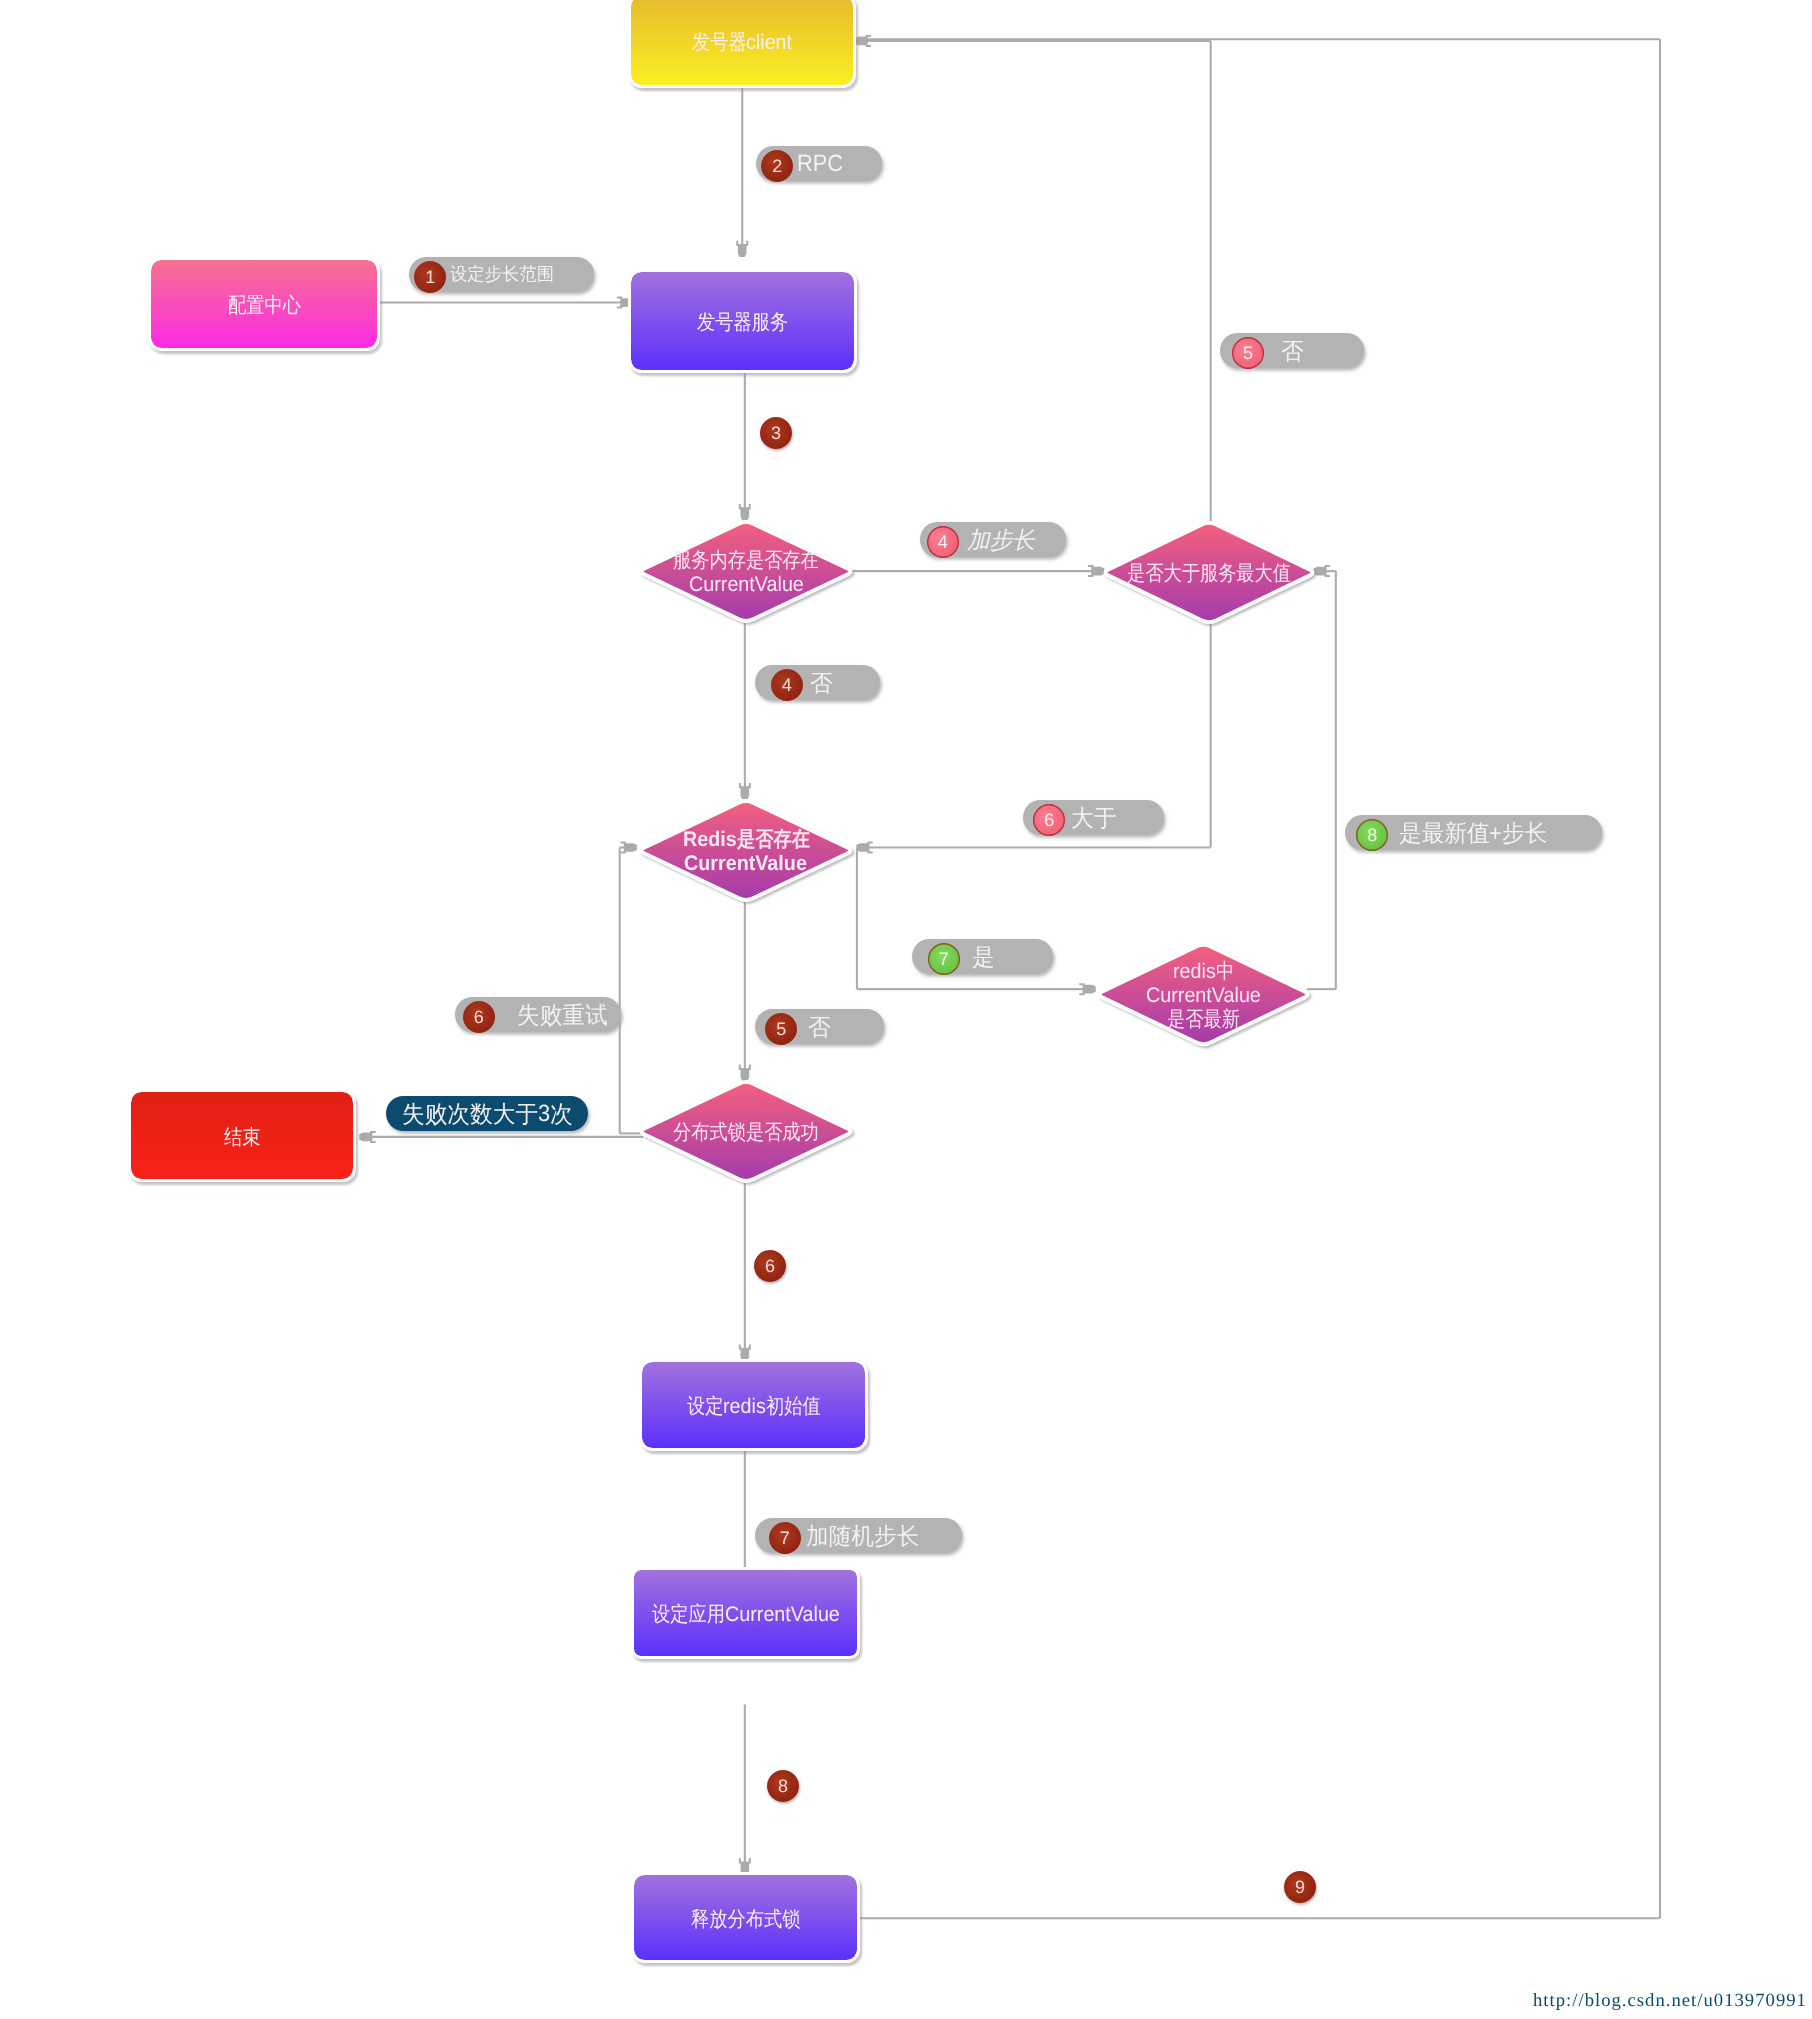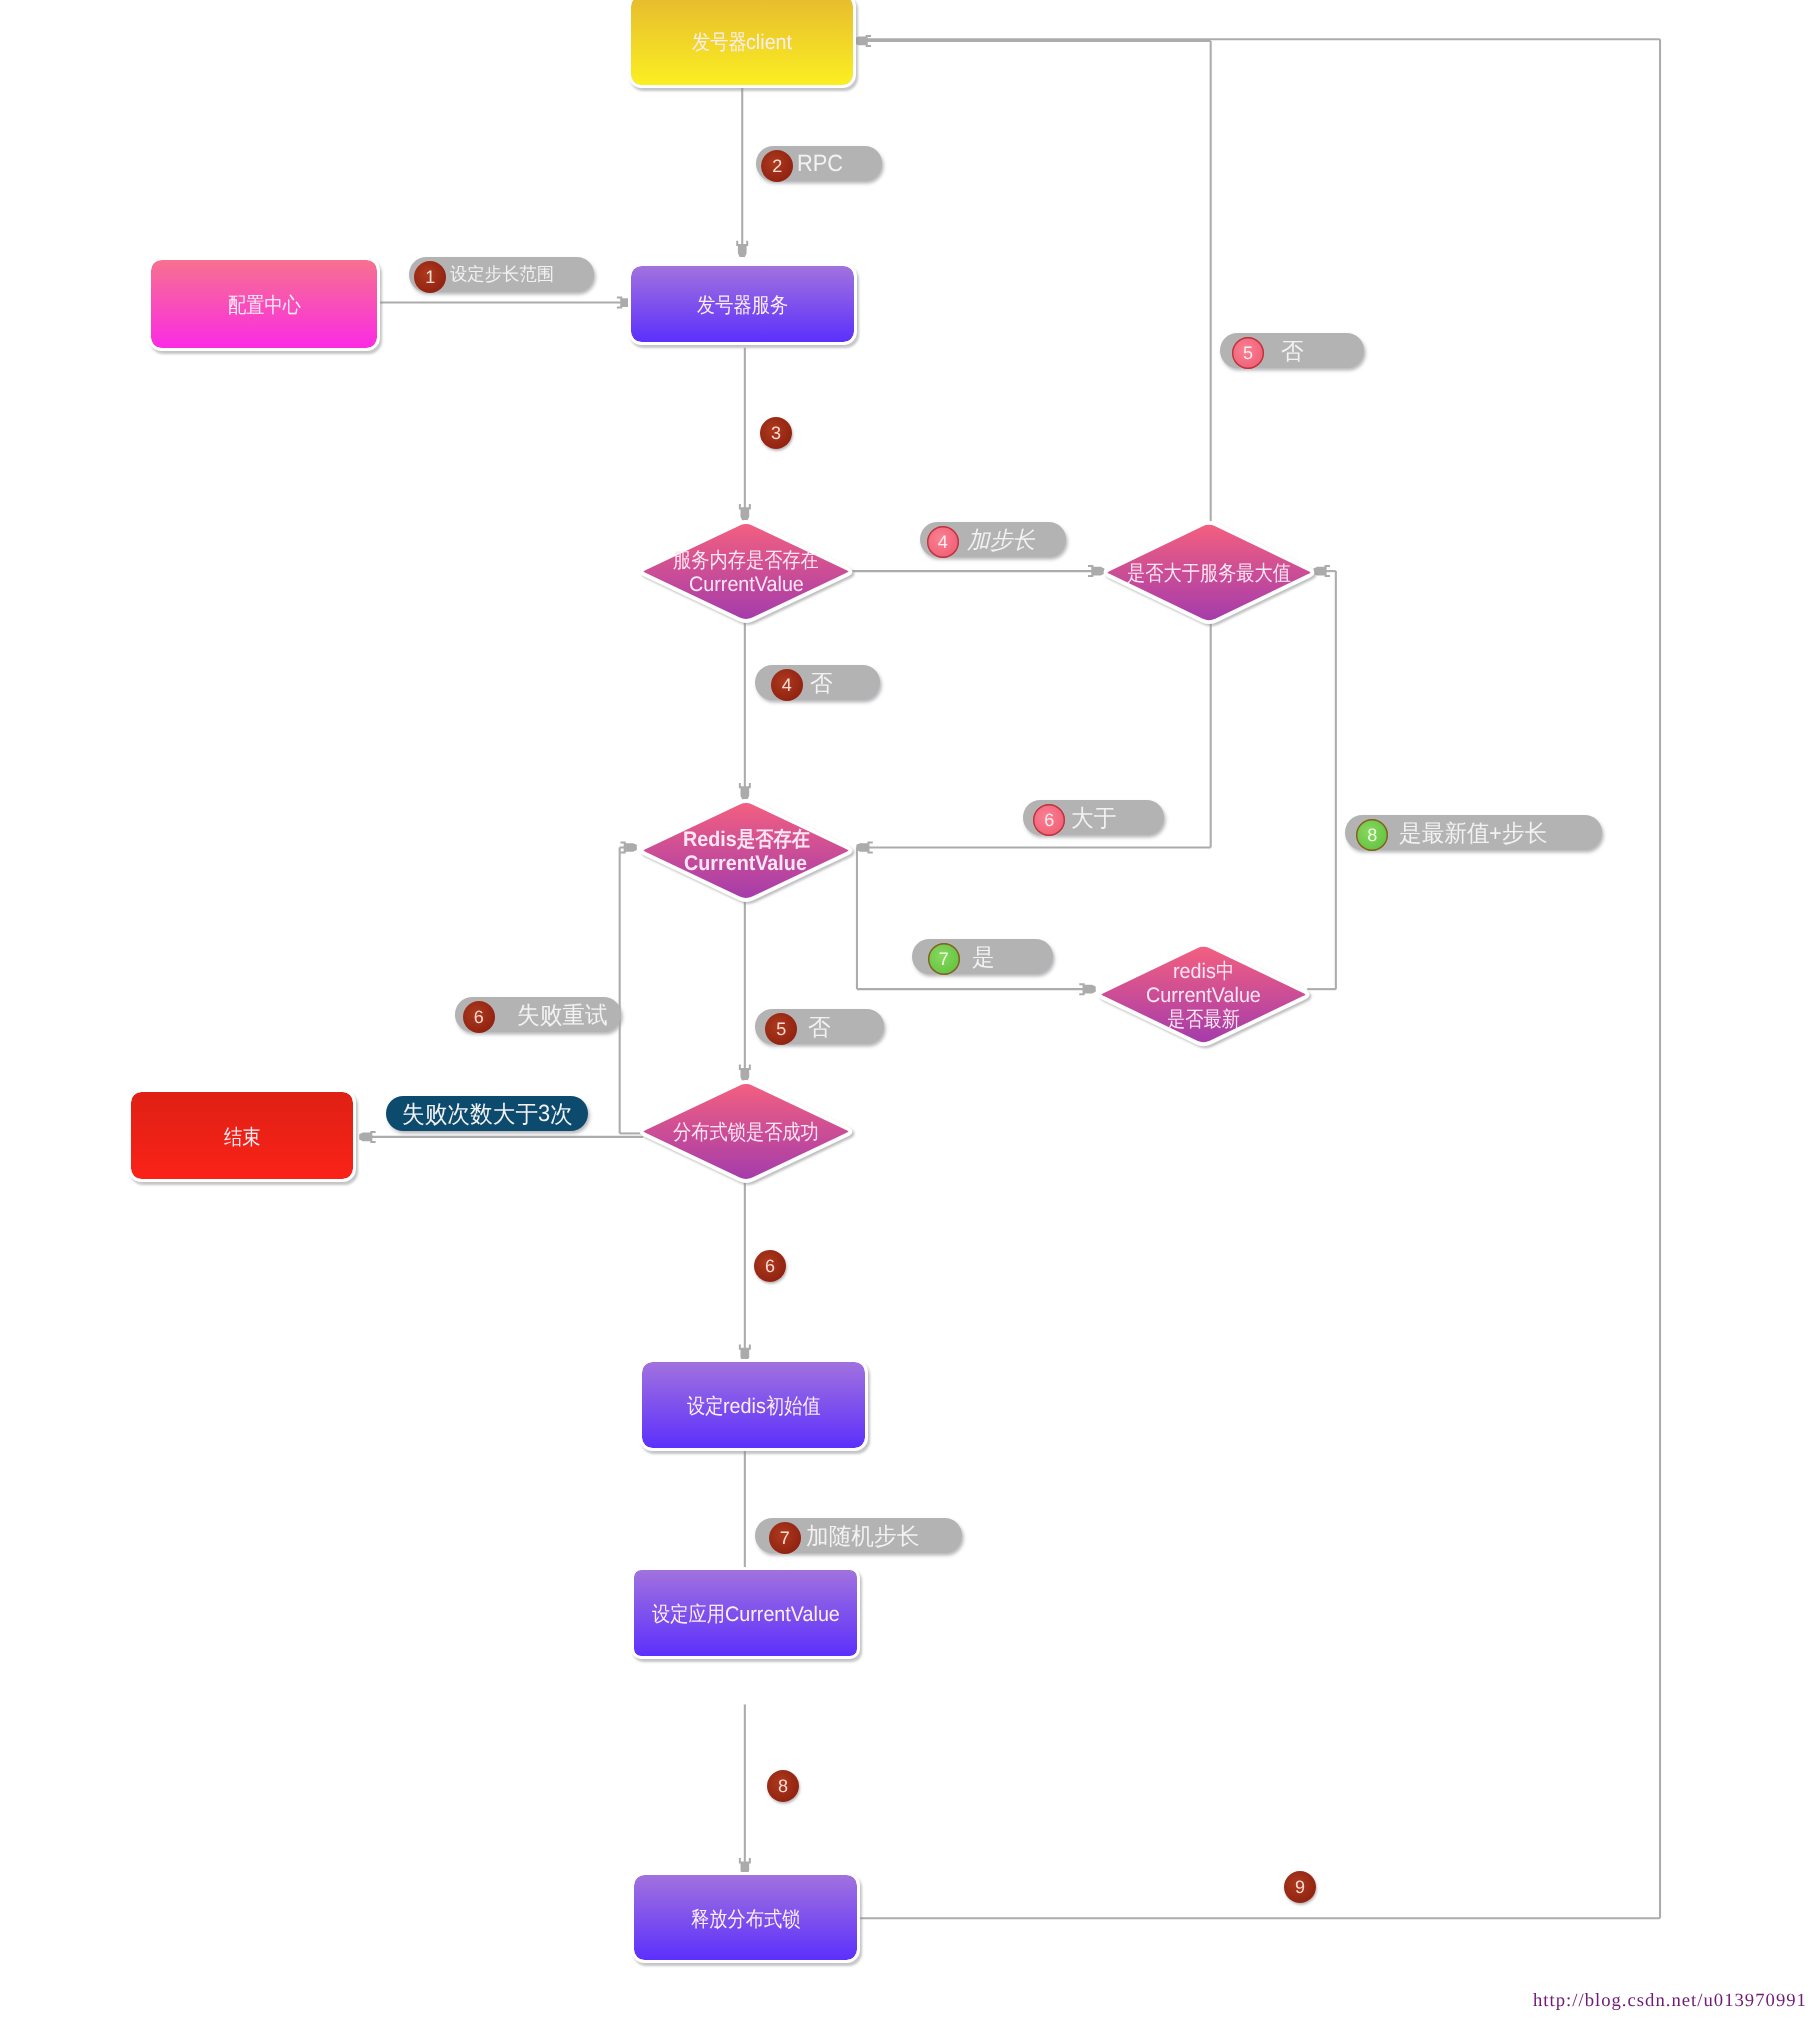--- a/index.html
+++ b/index.html
@@ -48,21 +48,21 @@
        font-size:18px;color:#fbdcd5;line-height:1;
        background:radial-gradient(circle at 42% 40%,#ad3a1e,#8f2110 78%);
        box-shadow:0.9px 1.7px 2.6px rgba(150,150,155,.7);}
 
   .plainlab{position:absolute;display:flex;align-items:center;height:35px;
        background:#0c4a6e;border-radius:17.4px;padding:0 17.4px;
        box-shadow:1.7px 2.6px 3.5px rgba(165,165,170,.8);
        color:#f2f2f2;font-size:23.5px;white-space:nowrap;}
 
   .wm{position:absolute;font-family:"Liberation Serif","DejaVu Serif",serif;
-      font-size:18.7px;color:#701a75;letter-spacing:1px;white-space:nowrap;}
+      font-size:18.7px;color:#0c4a6e;letter-spacing:1px;white-space:nowrap;}
 </style>
 </head>
 <body>
 
 <div id="stage">
   <svg class="edges" width="1813" height="2020" viewBox="0 0 2086 2324">
       <defs>
         <linearGradient id="g_memcheck" x1="0" y1="0" x2="0" y2="1">
           <stop offset="0" stop-color="#F4607F"></stop>
           <stop offset="1" stop-color="#A33BAC"></stop>
@@ -129,21 +129,21 @@
       <div class="node rectnode" style="left: 631px; top: -4.3px; width: 222px; height: 89px; background: linear-gradient(rgb(230, 187, 46), rgb(251, 239, 34));">
         <span>
           <span style="white-space: nowrap; display: block;"><span class="cj" style="margin-right: -8.4px;">发号器</span><span class="la" style="margin-right: -3px;">client</span></span>
         </span>
       </div>
       <div class="node rectnode" style="left: 151px; top: 260px; width: 226px; height: 88px; background: linear-gradient(rgb(247, 113, 143), rgb(251, 43, 228)); text-decoration: underline;">
         <span>
           <span style="white-space: nowrap; display: block;"><span class="cj" style="margin-right: -11.2px;">配置中心</span></span>
         </span>
       </div>
-      <div class="node rectnode" style="left: 631px; top: 266px; width: 223px; height: 76px; background: linear-gradient(rgb(161, 114, 222), rgb(92, 48, 252));">
+      <div class="node rectnode" style="left: 631px; top: 272px; width: 223px; height: 98px; background: linear-gradient(rgb(161, 114, 222), rgb(92, 48, 252));">
         <span>
           <span style="white-space: nowrap; display: block;"><span class="cj" style="margin-right: -14px;">发号器服务</span></span>
         </span>
       </div>
       <div class="node dia" style="left: 638px; top: 520px; width: 216px; height: 103px;">
         <svg width="216" height="103" viewBox="0 0 249 118" style="filter: drop-shadow(rgba(140, 140, 146, 0.55) 2.2px 2.8px 1px);">
           <path d="M 116.36702464572346 3.8541810915848678 Q 124.5 0 132.63297535427654 3.8541810915848678 L 240.86702464572346 55.14581890841513 Q 249 59 240.86702464572346 62.85418109158487 L 132.63297535427654 114.14581890841514 Q 124.5 118 116.36702464572346 114.14581890841514 L 8.132975354276544 62.85418109158487 Q 0 59 8.132975354276544 55.14581890841513 Z" fill="url(#g_memcheck)" stroke="#ffffff" stroke-width="4.5" stroke-linejoin="round"></path>
         </svg>
         <div class="txt">
           <span style="white-space: nowrap; display: block;"><span class="cj" style="margin-right: -22px;">服务内存是否存在</span></span>

